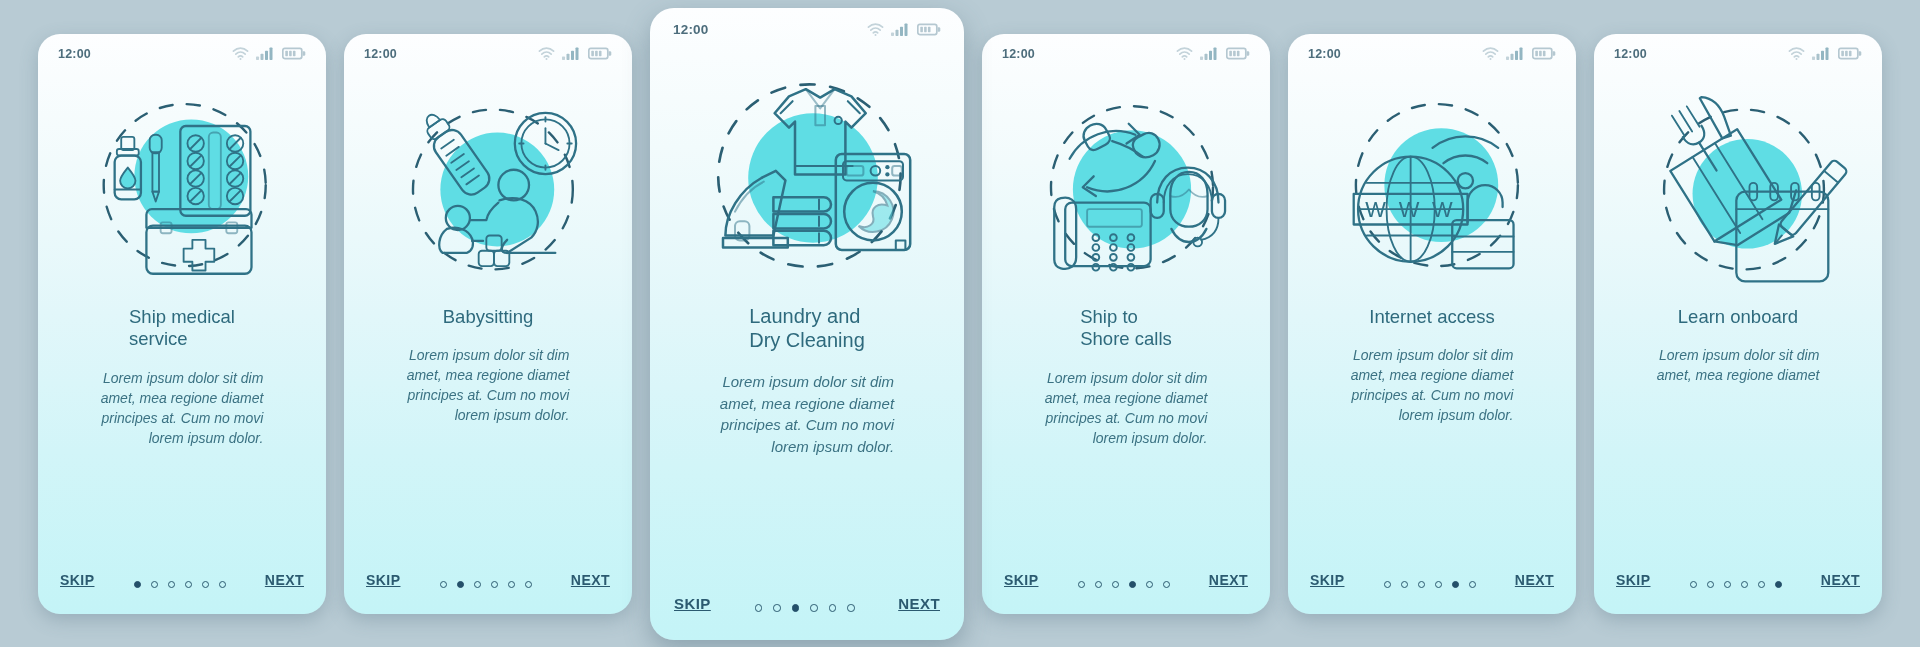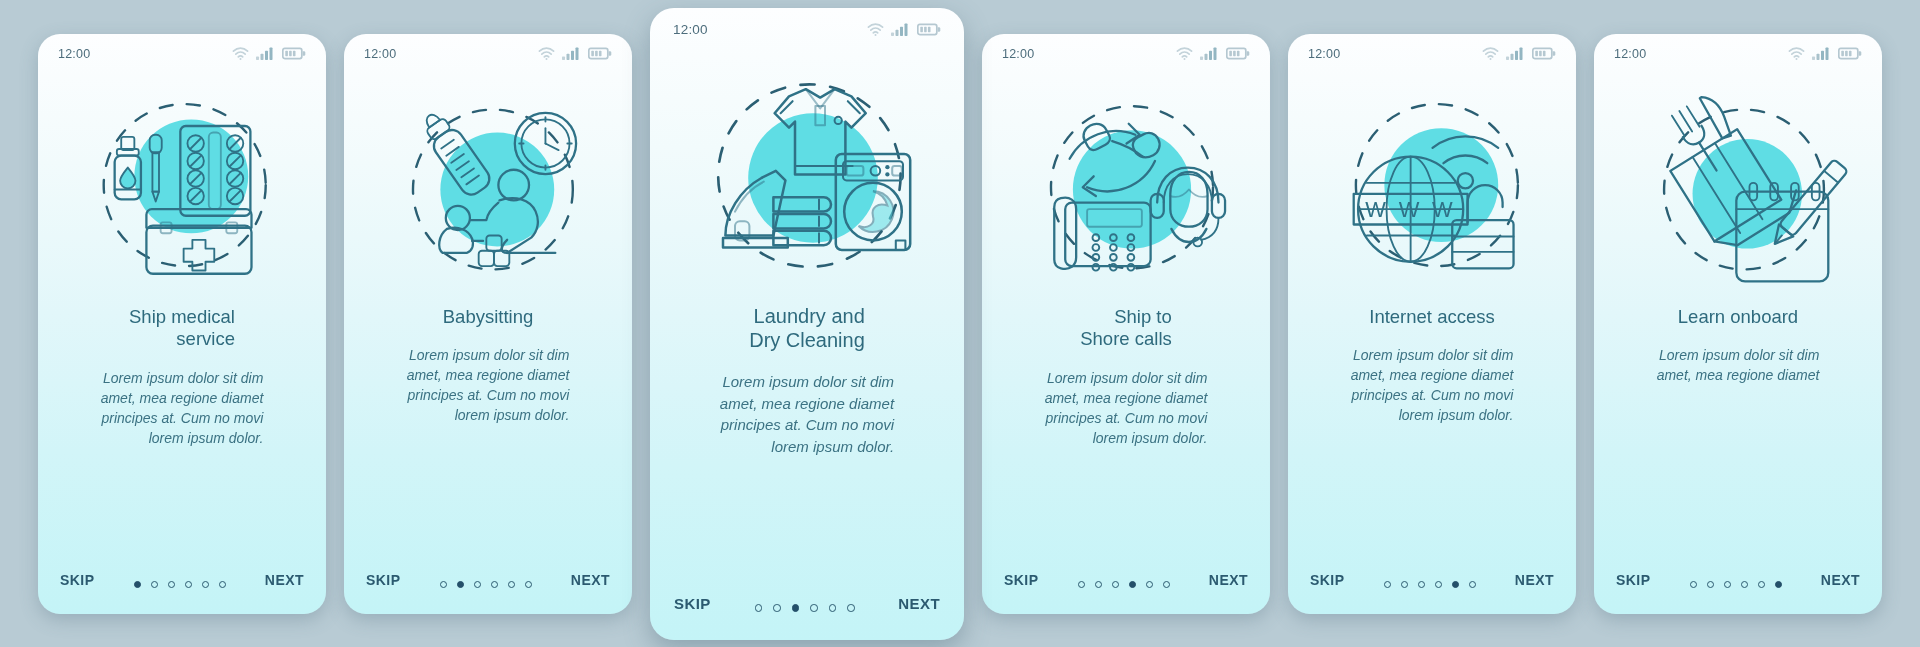--- a/index.html
+++ b/index.html
@@ -45,21 +45,21 @@
     height:40px;
     padding:0 20px;
     display:flex;
     align-items:center;
     justify-content:space-between;
     flex:0 0 auto;
   }
   .featured .statusbar { height:44px; padding:0 23px; }
   .clock {
     font-size:12.5px;
-    font-weight:400;
+    font-weight:700;
     color:#4d6d7c;
     letter-spacing:.2px;
     text-align:right;
   }
   .featured .clock { font-size:13.5px; }
   .status-icons { display:flex; align-items:center; gap:7px; }
 
   
   .art {
     flex:0 0 auto;
@@ -78,21 +78,21 @@
     padding:18px 22px 0;
     display:flex;
     flex-direction:column;
     align-items:center;
   }
   .title {
     font-size:18.5px;
     line-height:1.22;
     font-weight:400;
     color:#2e6a7d;
-    text-align:right;
+    text-align:left;
     white-space:pre-line;
   }
   .featured .title { font-size:20px; }
   .body {
     margin-top:17px;
     font-size:14px;
     line-height:1.43;
     color:#3b7283;
     text-align:right;
     white-space:pre-line;
@@ -121,20 +121,21 @@
     align-items:flex-end;
     justify-content:space-between;
   }
   .featured .nav { height:94px; padding:0 24px 28px; }
   .navlabel {
     font-size:14px;
     font-weight:600;
     letter-spacing:.45px;
     color:#2b5a70;
     cursor:pointer;
+    text-decoration:underline;
   }
   .featured .navlabel { font-size:15px; }
   .dots { display:flex; align-items:center; gap:10px; }
   .featured .dots { gap:11px; }
   .dot {
     width:7px; height:7px;
     border-radius:50%;
     border:1.3px solid #2b5a70;
     background:transparent;
     cursor:pointer;

